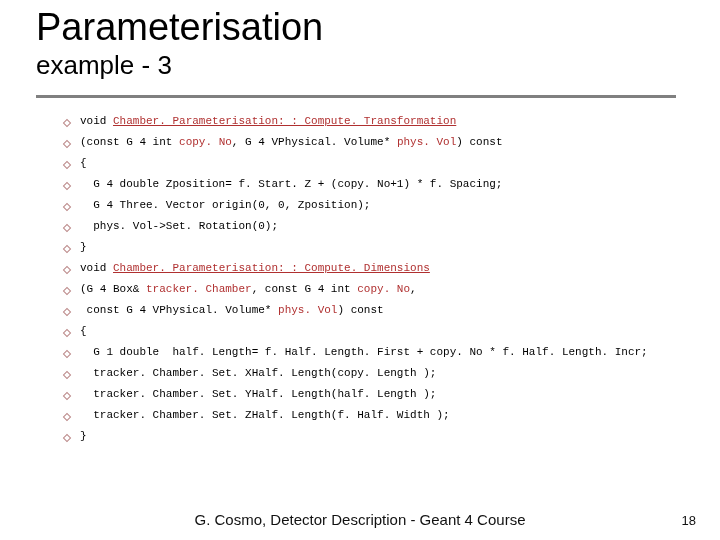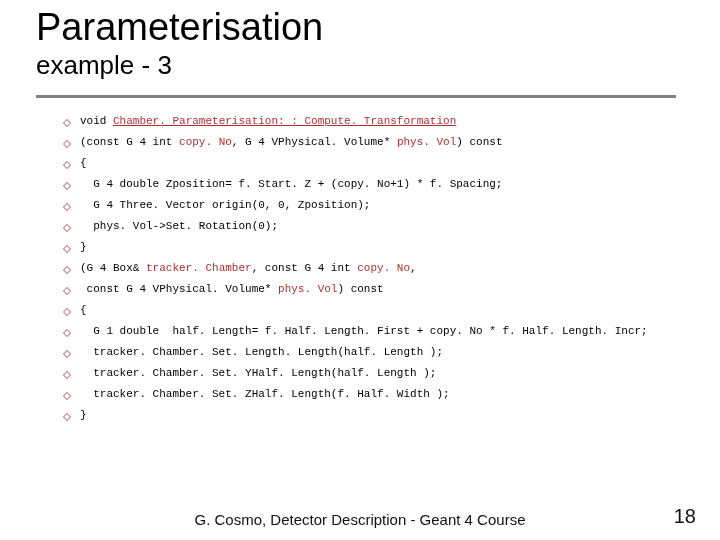--- a/index.html
+++ b/index.html
@@ -72,45 +72,46 @@
     left: 0;
     width: 720px;
     text-align: center;
     font-size: 15px;
     color: #111;
   }
   .pagenum {
     position: absolute;
     bottom: 12px;
     right: 24px;
-    font-size: 20px;
+    font-size: 13px;
     color: #111;
   }
 </style>
 </head>
 <body>
 
 <div class="slide">
   <h1 class="title">Parameterisation</h1>
   <div class="subtitle">example - 3</div>
   <div class="rule"></div>
   <div class="codeblock">
     <ul class="code" id="code-list">
         <li>void <span class="kw">Chamber. Parameterisation: : Compute. Transformation</span></li>
         <li>(const G 4 int <span class="var">copy. No</span>, G 4 VPhysical. Volume* <span class="var">phys. Vol</span>) const</li>
         <li>{</li>
         <li>  G 4 double Zposition= f. Start. Z + (copy. No+1) * f. Spacing;</li>
         <li>  G 4 Three. Vector origin(0, 0, Zposition);</li>
         <li>  phys. Vol-&gt;Set. Rotation(0);</li>
         <li>}</li>
+        <li>void <span class="kw">Chamber. Parameterisation: : Compute. Dimensions</span></li>
         <li>(G 4 Box&amp; <span class="var">tracker. Chamber</span>, const G 4 int <span class="var">copy. No</span>,</li>
         <li> const G 4 VPhysical. Volume* <span class="var">phys. Vol</span>) const</li>
         <li>{</li>
         <li>  G 1 double  half. Length= f. Half. Length. First + copy. No * f. Half. Length. Incr;</li>
-        <li>  tracker. Chamber. Set. Length. Length(half. Length );</li>
+        <li>  tracker. Chamber. Set. XHalf. Length(copy. Length );</li>
         <li>  tracker. Chamber. Set. YHalf. Length(half. Length );</li>
         <li>  tracker. Chamber. Set. ZHalf. Length(f. Half. Width );</li>
         <li>}</li>
       </ul>
   </div>
   <div class="footer">G. Cosmo, Detector Description - Geant 4 Course</div>
   <div class="pagenum">18</div>
 </div>
 
 </body></html>

